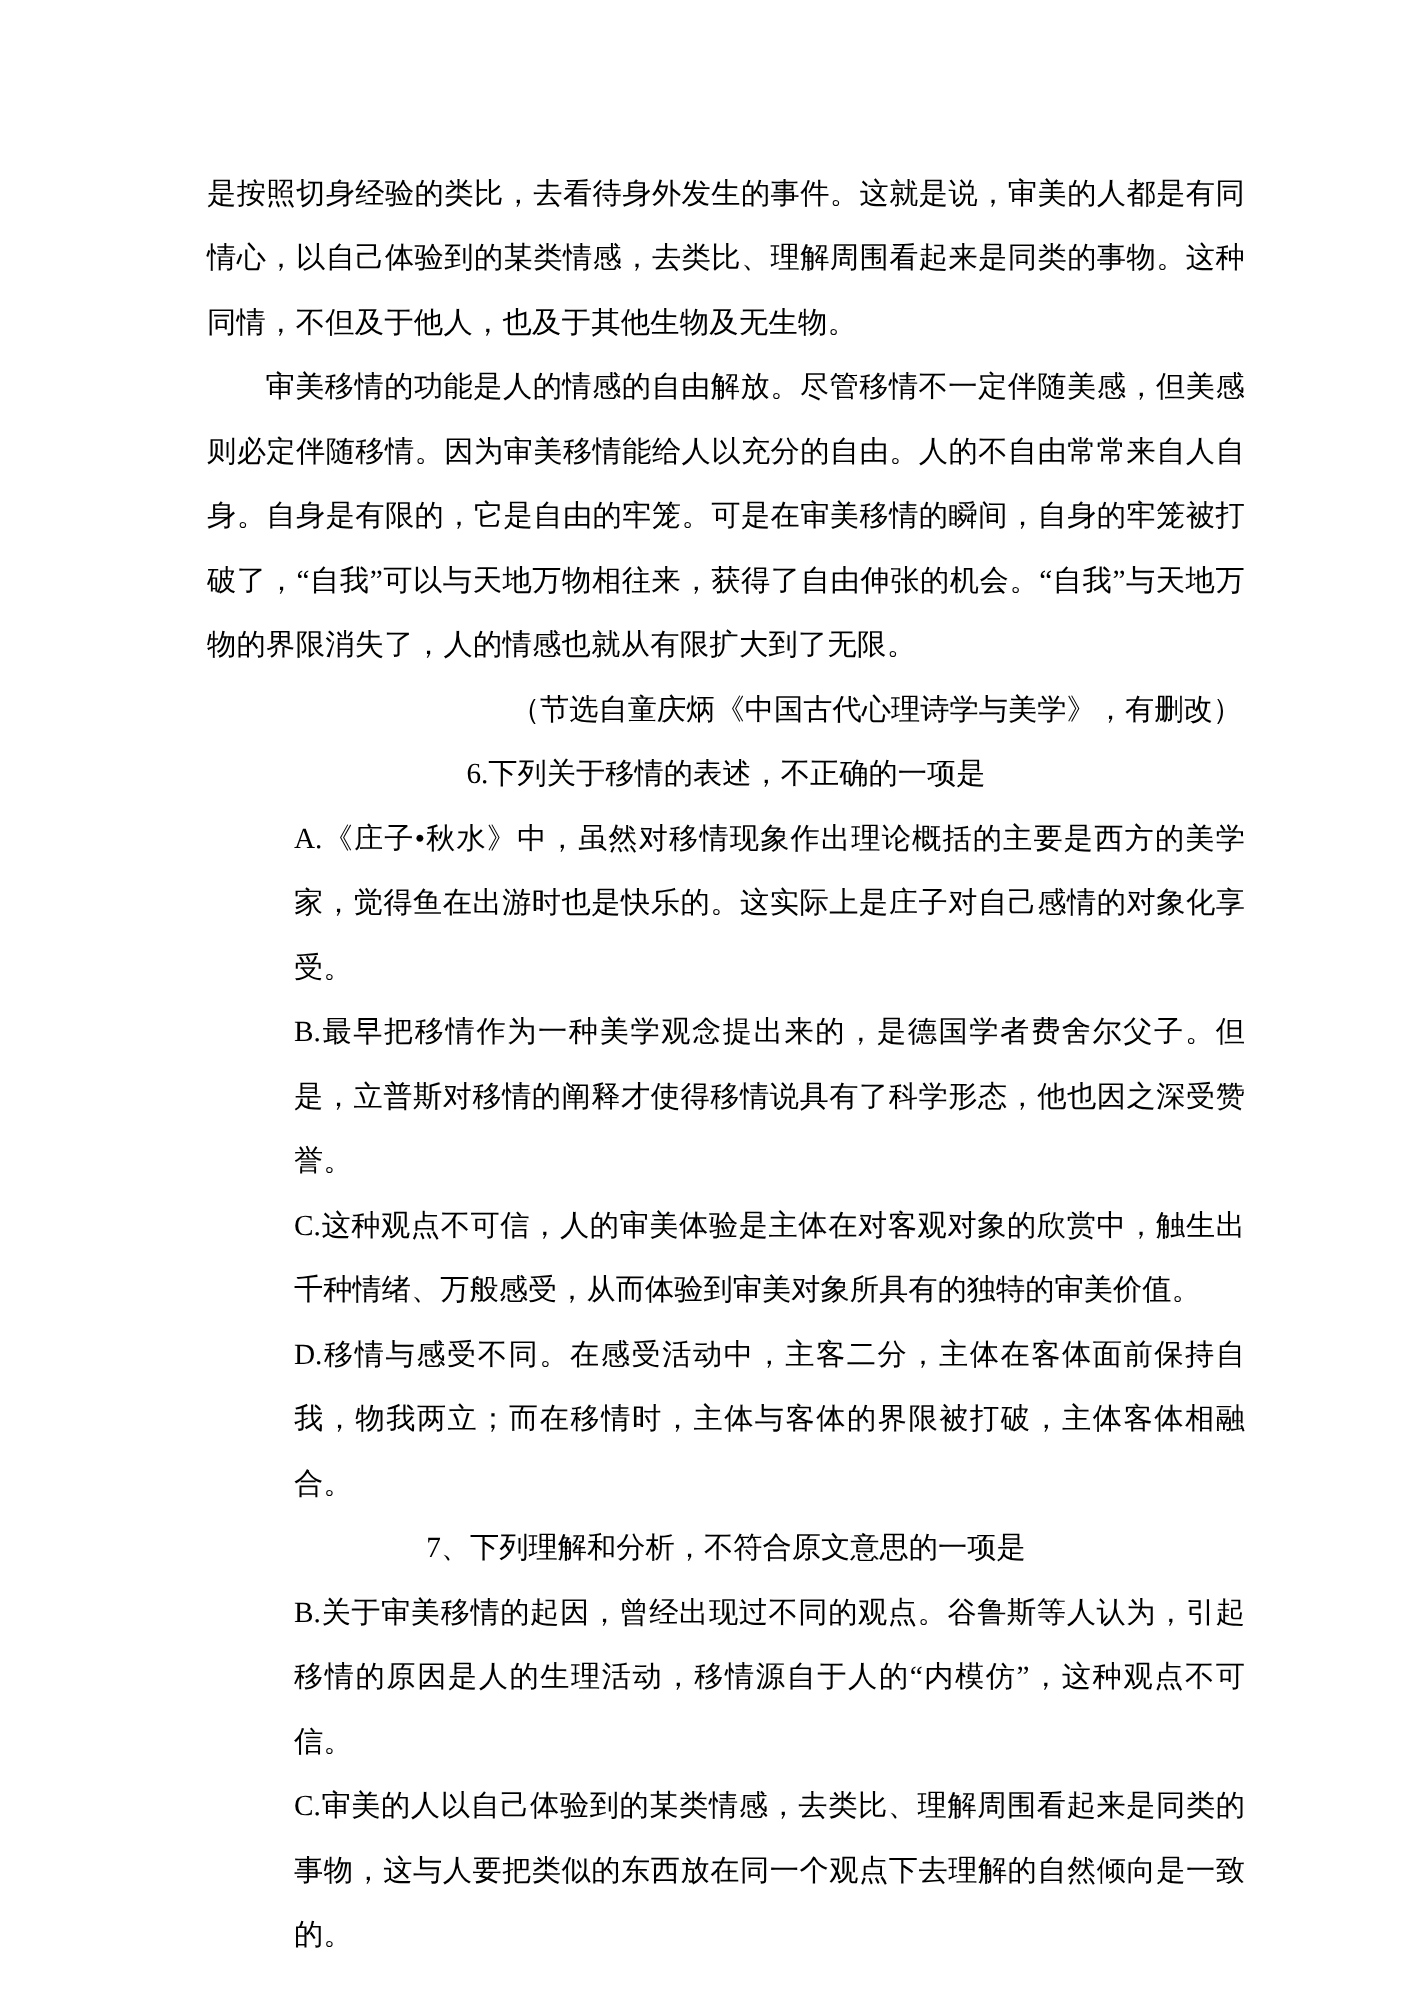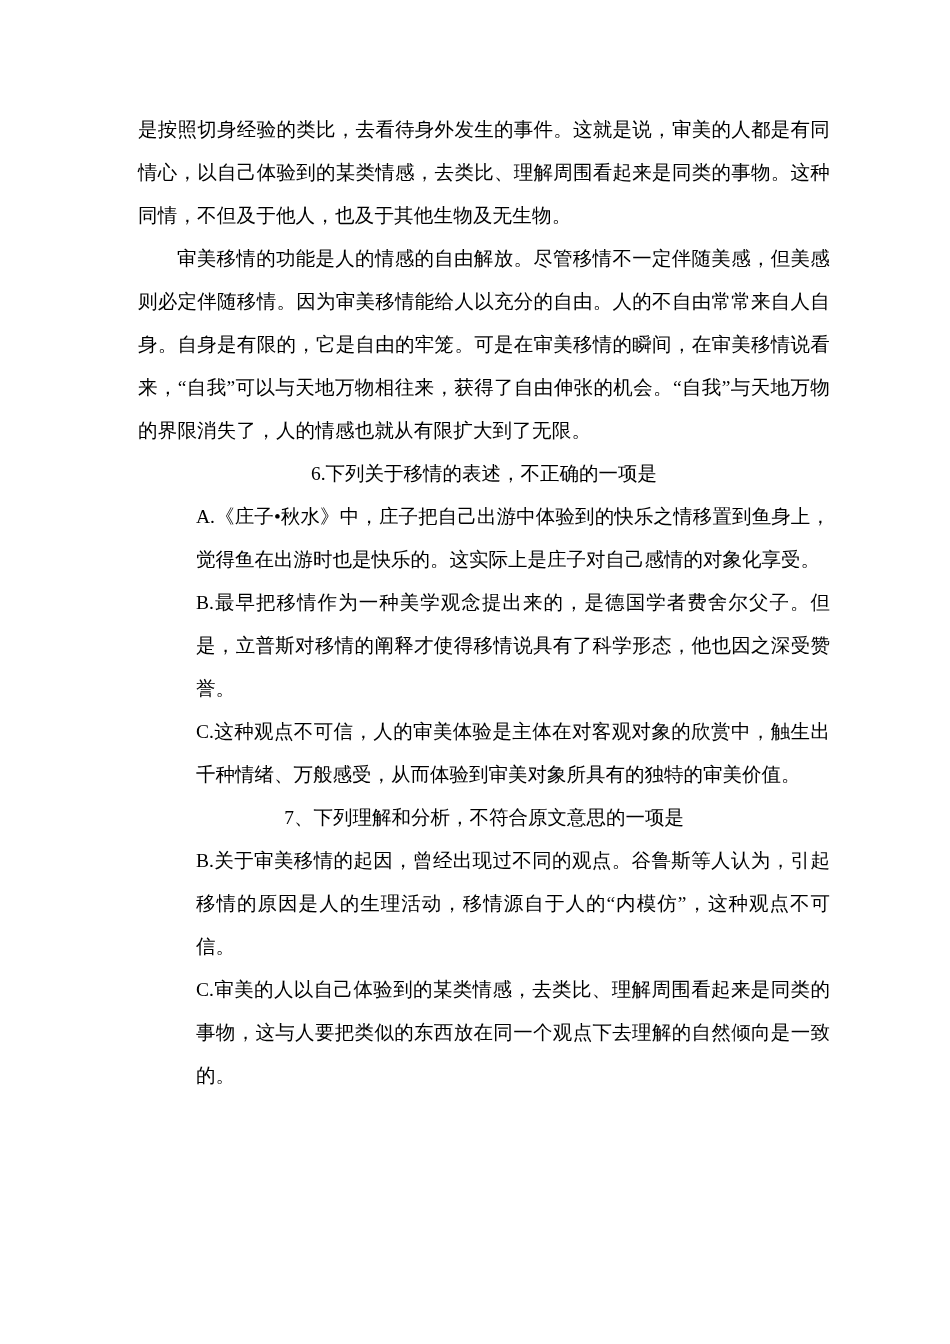--- a/index.html
+++ b/index.html
@@ -63,33 +63,37 @@
     margin: 0;
   }
 </style>
 </head>
 <body>
 
 <div class="page">
 
   <p class="para">是按照切身经验的类比，去看待身外发生的事件。这就是说，审美的人都是有同情心，以自己体验到的某类情感，去类比、理解周围看起来是同类的事物。这种同情，不但及于他人，也及于其他生物及无生物。</p>
 
-  <p class="para indent">审美移情的功能是人的情感的自由解放。尽管移情不一定伴随美感，但美感则必定伴随移情。因为审美移情能给人以充分的自由。人的不自由常常来自人自身。自身是有限的，它是自由的牢笼。可是在审美移情的瞬间，在审美移情说看来，“自我”可以与天地万物相往来，获得了自由伸张的机会。“自我”与天地万物的界限消失了，人的情感也就从有限扩大到了无限。</p>
+  <p class="para indent">审美移情的功能是人的情感的自由解放。尽管移情不一定伴随美感，但美感则必定伴随移情。因为审美移情能给人以充分的自由。人的不自由常常来自人自身。自身是有限的，它是自由的牢笼。可是在审美移情的瞬间，自身的牢笼被打破了，“自我”可以与天地万物相往来，获得了自由伸张的机会。“自我”与天地万物的界限消失了，人的情感也就从有限扩大到了无限。</p>
 
+  <p class="source">（节选自童庆炳《中国古代心理诗学与美学》，有删改）</p>
 
   <div class="block">
     <p class="qnum">6.下列关于移情的表述，不正确的一项是</p>
     <p class="opt">
-        <span class="cont">A.《庄子•秋水》中，庄子把自己出游中体验到的快乐之情移置到鱼身上，觉得鱼在出游时也是快乐的。这实际上是庄子对自己感情的对象化享受。</span>
+        <span class="cont">A.《庄子•秋水》中，虽然对移情现象作出理论概括的主要是西方的美学家，觉得鱼在出游时也是快乐的。这实际上是庄子对自己感情的对象化享受。</span>
       </p>
     <p class="opt">
         <span class="cont">B.最早把移情作为一种美学观念提出来的，是德国学者费舍尔父子。但是，立普斯对移情的阐释才使得移情说具有了科学形态，他也因之深受赞誉。</span>
       </p>
     <p class="opt">
         <span class="cont">C.这种观点不可信，人的审美体验是主体在对客观对象的欣赏中，触生出千种情绪、万般感受，从而体验到审美对象所具有的独特的审美价值。</span>
+      </p>
+    <p class="opt">
+        <span class="cont">D.移情与感受不同。在感受活动中，主客二分，主体在客体面前保持自我，物我两立；而在移情时，主体与客体的界限被打破，主体客体相融合。</span>
       </p>
   </div>
 
   <div class="block">
     <p class="qnum">7、下列理解和分析，不符合原文意思的一项是</p>
     <p class="opt">
         <span class="cont">B.关于审美移情的起因，曾经出现过不同的观点。谷鲁斯等人认为，引起移情的原因是人的生理活动，移情源自于人的“内模仿”，这种观点不可信。</span>
       </p>
     <p class="opt">
         <span class="cont">C.审美的人以自己体验到的某类情感，去类比、理解周围看起来是同类的事物，这与人要把类似的东西放在同一个观点下去理解的自然倾向是一致的。</span>

